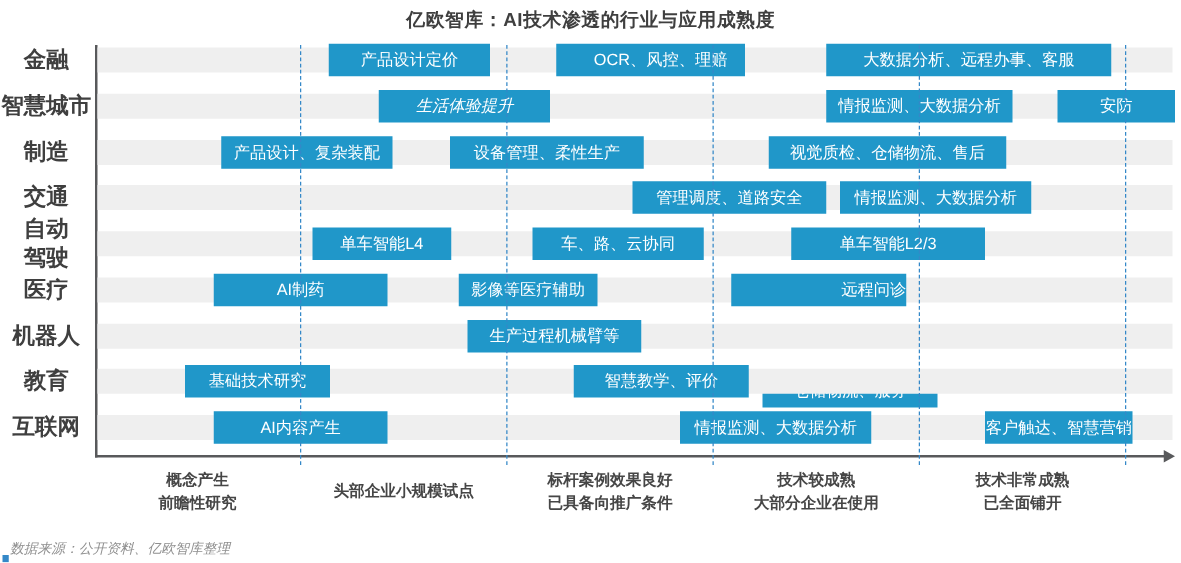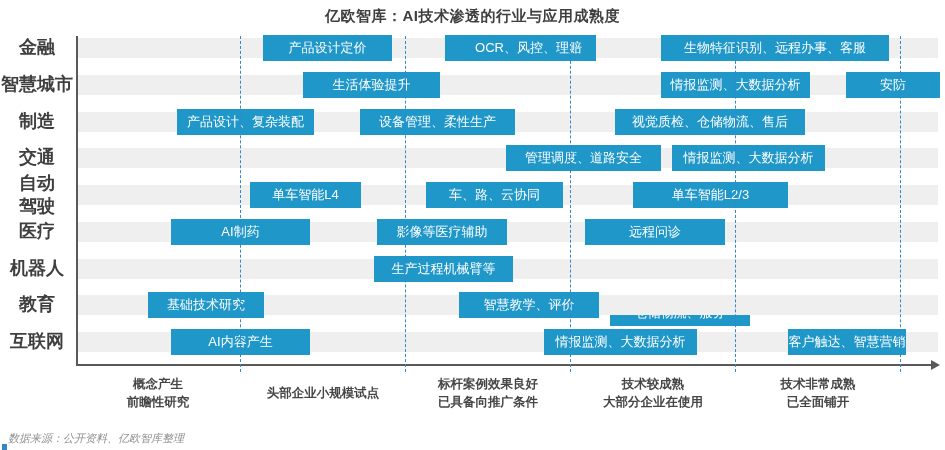--- a/index.html
+++ b/index.html
@@ -60,46 +60,46 @@
   <div class="chart-title">亿欧智库：AI技术渗透的行业与应用成熟度</div>
 
   <div class="plot">
     <div class="y-axis"></div>
     <div class="x-axis"></div>
     <div class="x-arrow"></div>
   <div class="track" style="top: 38px;"></div>
       <div class="rowlabel" style="top: 48px;">金融</div>
       <div class="appbox" style="left: 263px; width: 129px; top: 35px;">产品设计定价</div>
       <div class="appbox" style="left: 445px; width: 135px; top: 35px; padding-left: 16px;">OCR、风控、理赔</div>
-      <div class="appbox" style="left: 661px; width: 228px; top: 35px;">生物特征识别、远程办事、客服</div>
+      <div class="appbox" style="left: 661px; width: 228px; top: 35px;">大数据分析、远程办事、客服</div>
       <div class="track" style="top: 75px;"></div>
       <div class="rowlabel" style="top: 85px;">智慧城市</div>
-      <div class="appbox" style="left: 303px; width: 137px; top: 72px;">生活体验提升</div>
+      <div class="appbox" style="left: 303px; width: 137px; top: 72px; font-style: italic;">生活体验提升</div>
       <div class="appbox" style="left: 661px; width: 149px; top: 72px;">情报监测、大数据分析</div>
       <div class="appbox" style="left: 846px; width: 94px; top: 72px;">安防</div>
       <div class="track" style="top: 112px;"></div>
       <div class="rowlabel" style="top: 122px;">制造</div>
       <div class="appbox" style="left: 177px; width: 137px; top: 109px;">产品设计、复杂装配</div>
       <div class="appbox" style="left: 360px; width: 155px; top: 109px;">设备管理、柔性生产</div>
       <div class="appbox" style="left: 615px; width: 190px; top: 109px;">视觉质检、仓储物流、售后</div>
       <div class="track" style="top: 148px;"></div>
       <div class="rowlabel" style="top: 158px;">交通</div>
       <div class="appbox" style="left: 506px; width: 155px; top: 145px;">管理调度、道路安全</div>
       <div class="appbox" style="left: 672px; width: 153px; top: 145px;">情报监测、大数据分析</div>
       <div class="track" style="top: 185px;"></div>
       <div class="rowlabel" style="top: 195px;">自动
 驾驶</div>
       <div class="appbox" style="left: 250px; width: 111px; top: 182px;">单车智能L4</div>
       <div class="appbox" style="left: 426px; width: 137px; top: 182px;">车、路、云协同</div>
       <div class="appbox" style="left: 633px; width: 155px; top: 182px;">单车智能L2/3</div>
       <div class="track" style="top: 222px;"></div>
       <div class="rowlabel" style="top: 232px;">医疗</div>
       <div class="appbox" style="left: 171px; width: 139px; top: 219px;">AI制药</div>
-      <div class="appbox" style="left: 377px; width: 130px; top: 219px; text-align: center;">影像等医疗辅助</div>
-      <div class="appbox" style="left: 585px; width: 140px; top: 219px;">远程问诊</div>
+      <div class="appbox" style="left: 367px; width: 111px; top: 219px; text-align: center;">影像等医疗辅助</div>
+      <div class="appbox" style="left: 585px; width: 140px; top: 219px; text-align: right;">远程问诊</div>
       <div class="track" style="top: 259px;"></div>
       <div class="rowlabel" style="top: 269px;">机器人</div>
       <div class="appbox" style="left: 374px; width: 139px; top: 256px;">生产过程机械臂等</div>
       <div class="appbox" style="left: 610px; width: 140px; top: 256px; margin-top: 44px;">仓储物流、服务</div>
       <div class="track" style="top: 295px;"></div>
       <div class="rowlabel" style="top: 305px;">教育</div>
       <div class="appbox" style="left: 148px; width: 116px; top: 292px;">基础技术研究</div>
       <div class="appbox" style="left: 459px; width: 140px; top: 292px;">智慧教学、评价</div>
       <div class="track" style="top: 332px;"></div>
       <div class="rowlabel" style="top: 342px;">互联网</div>

